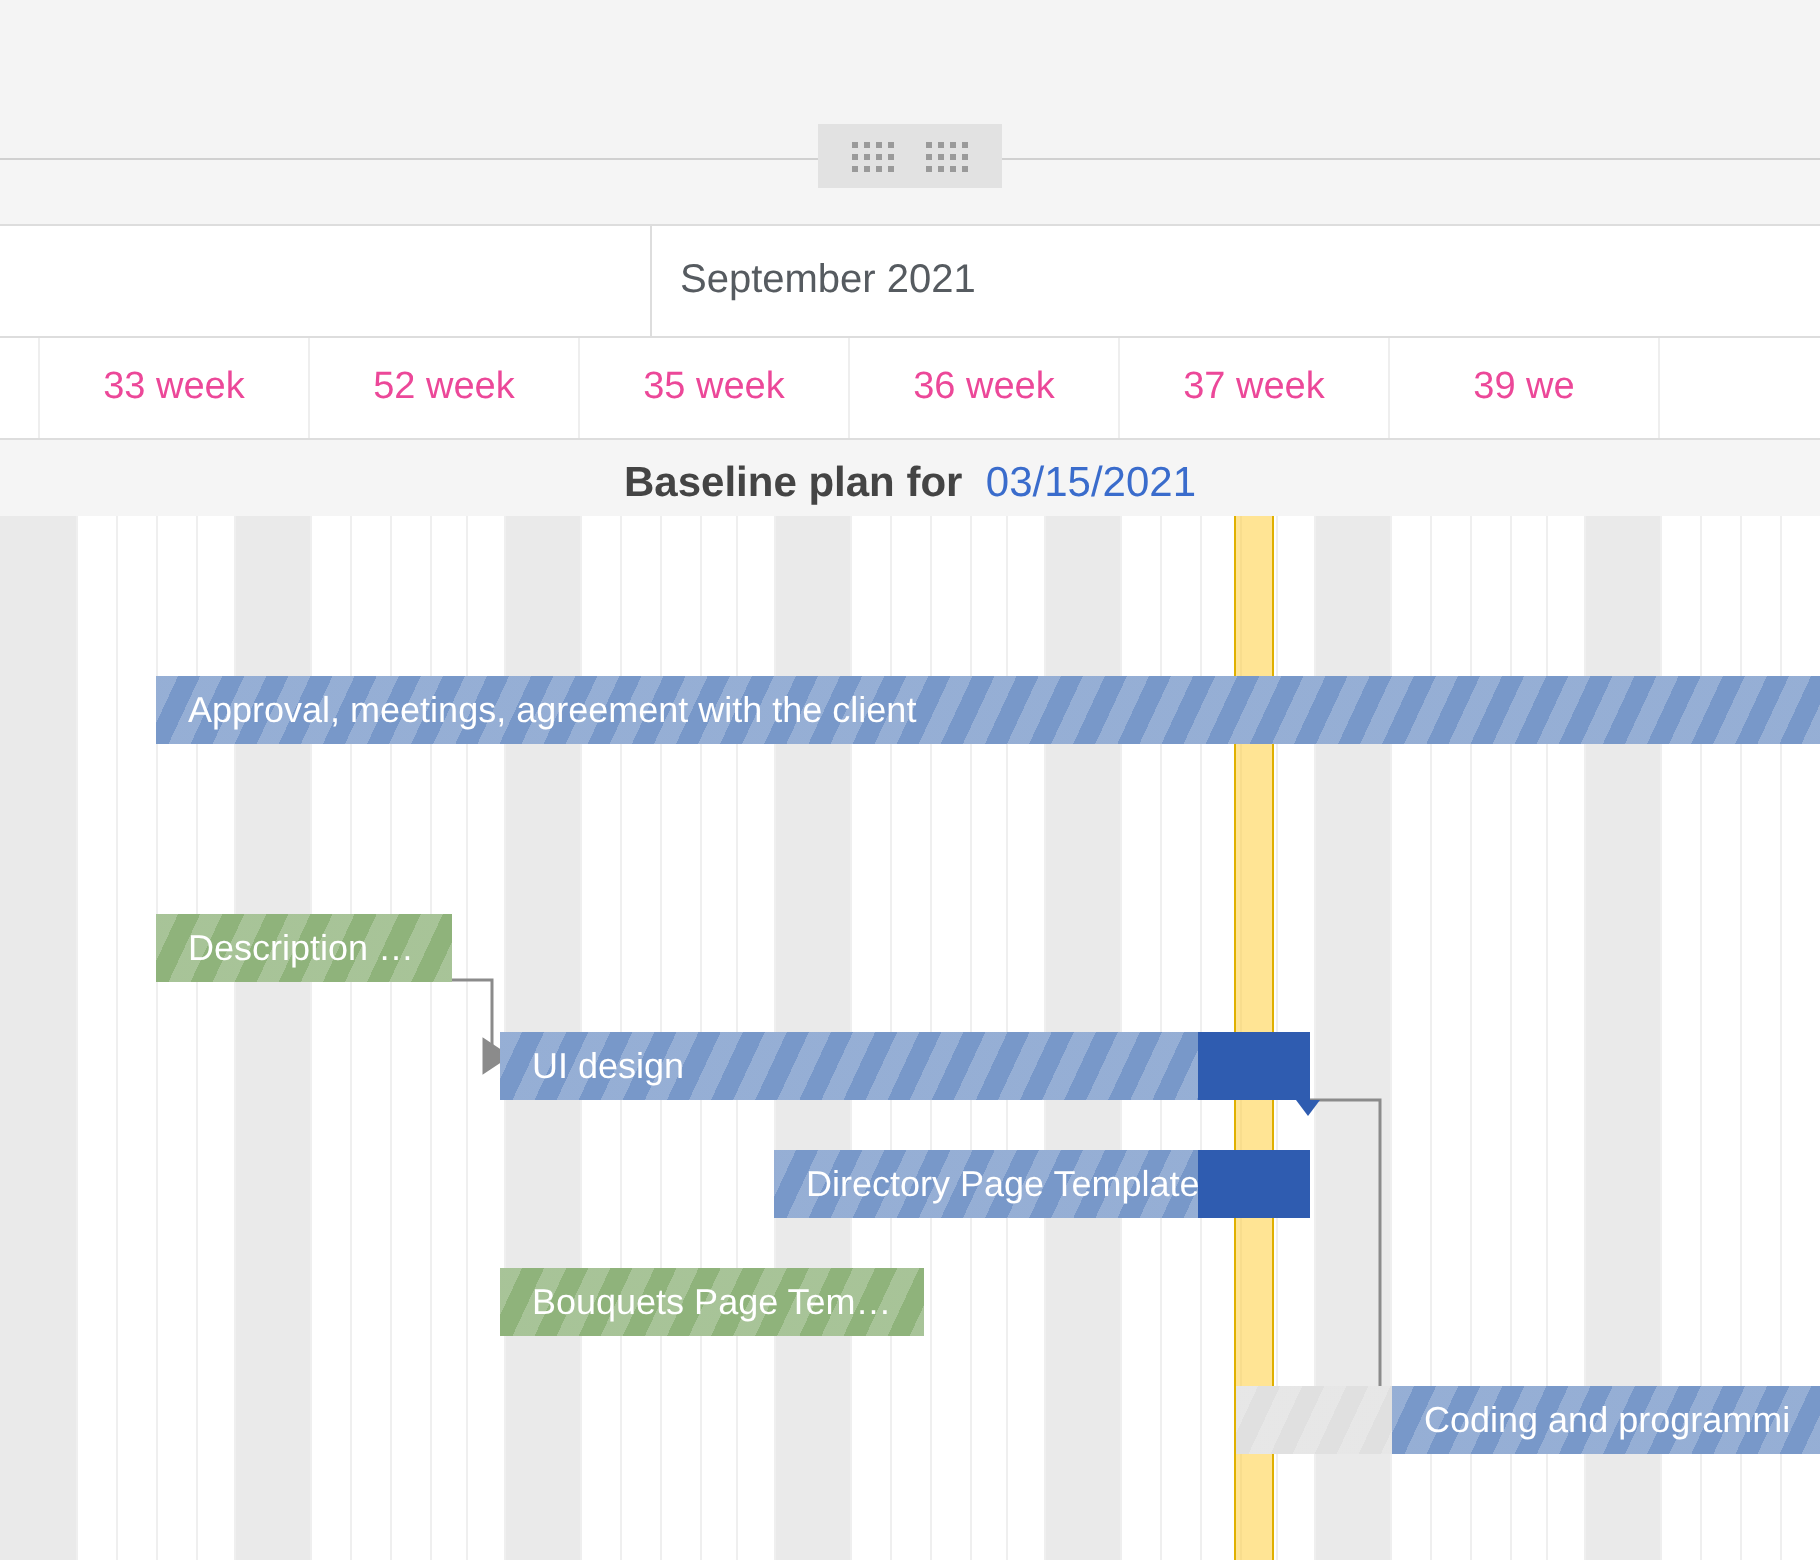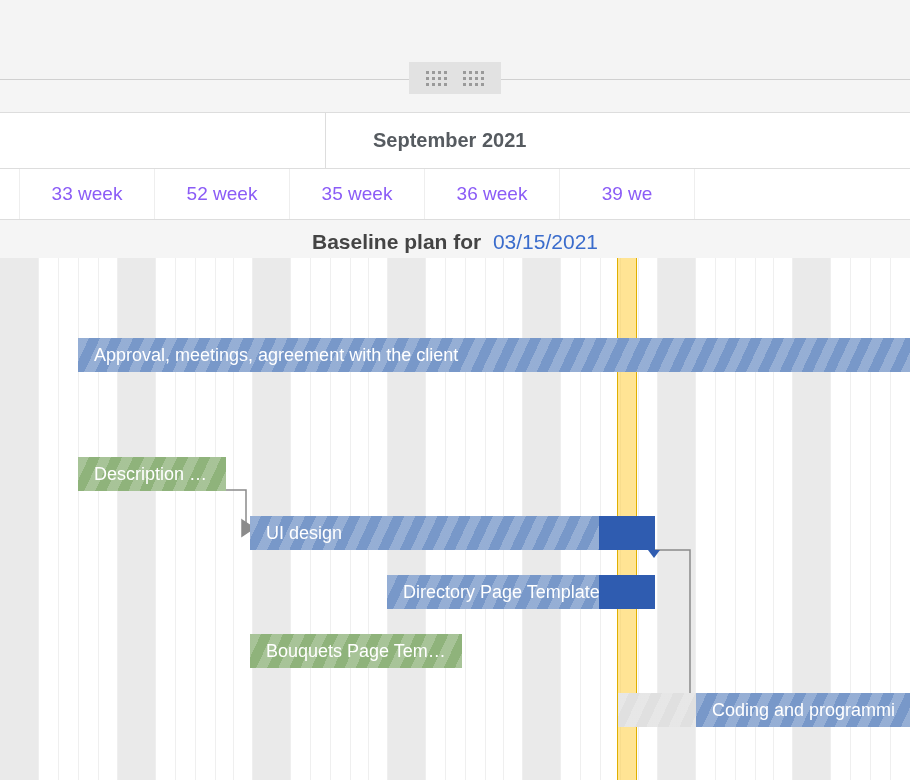--- a/index.html
+++ b/index.html
@@ -51,22 +51,21 @@
     height: 56px;
     display: flex;
     align-items: center;
     font-size: 20px;
     color: #565b60;
     border-bottom: 1px solid #ddd;
     position: relative;
   }
   .month-label {
     position: absolute;
-    left: 373px;
-    font-weight: bold;
+    left: 340px;
   }
   .month-sep {
     position: absolute;
     left: 325px;
     top: 0;
     bottom: 0;
     width: 1px;
     background: #ddd;
   }
 
@@ -76,21 +75,21 @@
     position: relative;
   }
   .week-cell {
     width: 135px;
     flex: 0 0 135px;
     border-right: 1px solid #eee;
     display: flex;
     align-items: center;
     justify-content: center;
     font-size: 19px;
-    color: #8b5cf6;
+    color: #ec4899;
   }
   .week-cell:first-child { width: 20px; flex: 0 0 20px; }
 
   .baseline-bar {
     position: absolute;
     top: 230px;
     left: 0;
     right: 0;
     text-align: center;
     font-size: 21px;
@@ -229,20 +228,21 @@
   <div class="month-row">
     <div class="month-sep"></div>
     <span class="month-label">September 2021</span>
   </div>
   <div class="week-row">
     <div class="week-cell"></div>
     <div class="week-cell">33 week</div>
     <div class="week-cell">52 week</div>
     <div class="week-cell">35 week</div>
     <div class="week-cell">36 week</div>
+    <div class="week-cell">37 week</div>
     <div class="week-cell">39 we</div>
   </div>
 </div>
 
 <div class="baseline-bar">
   <span>Baseline plan for</span>&nbsp;
   <span class="baseline-date">03/15/2021</span>
 </div>
 
 <div class="chart-area">

